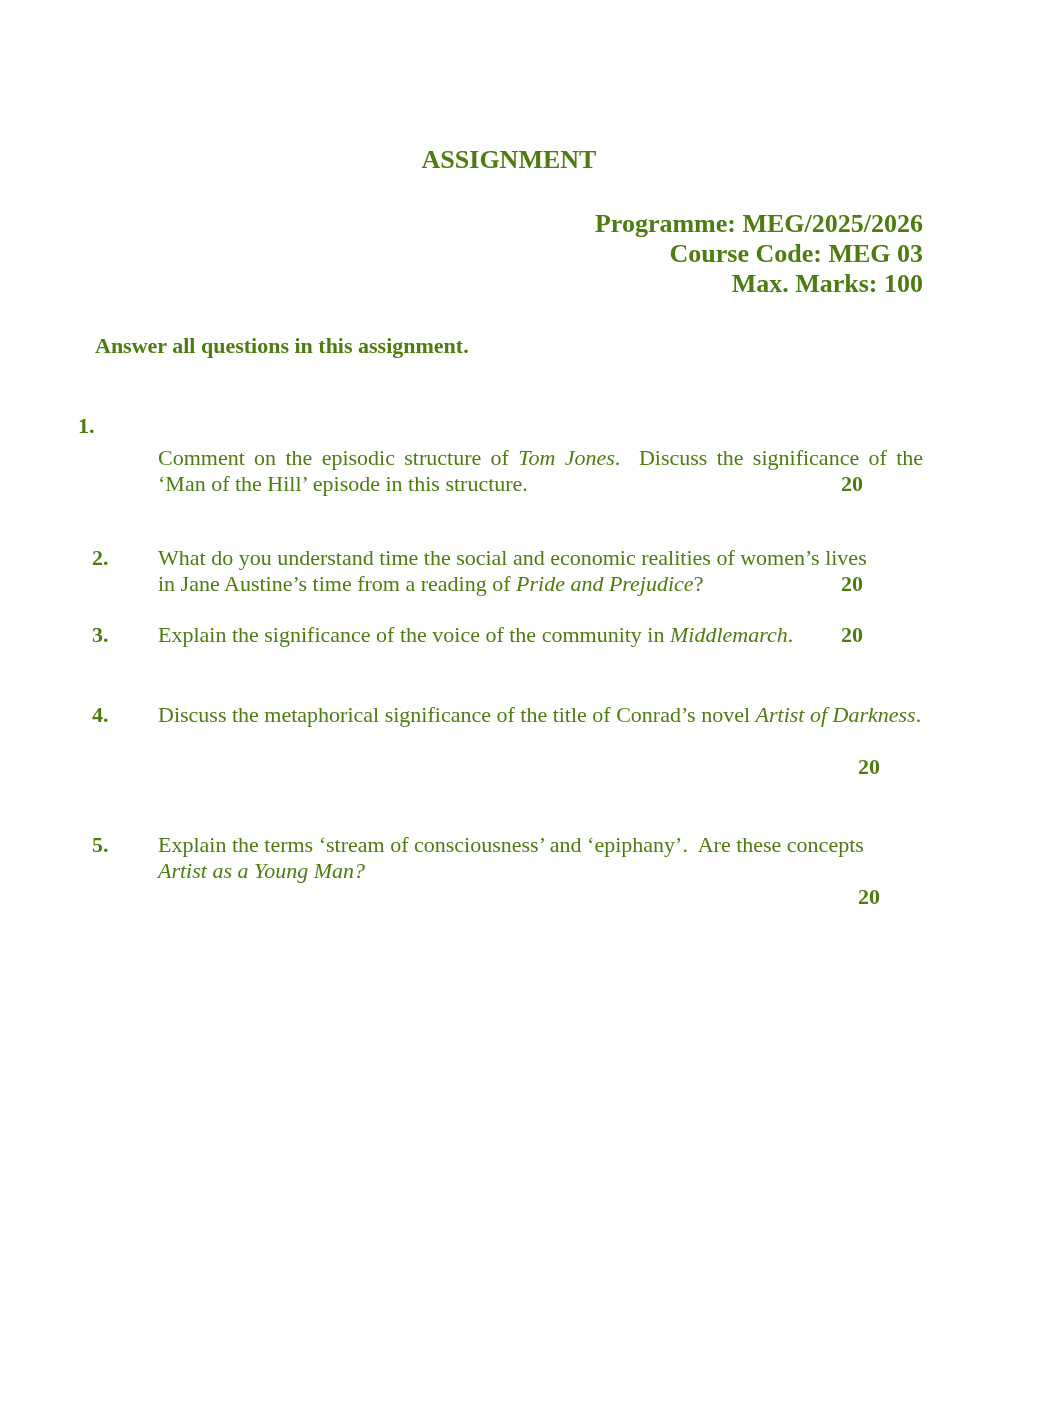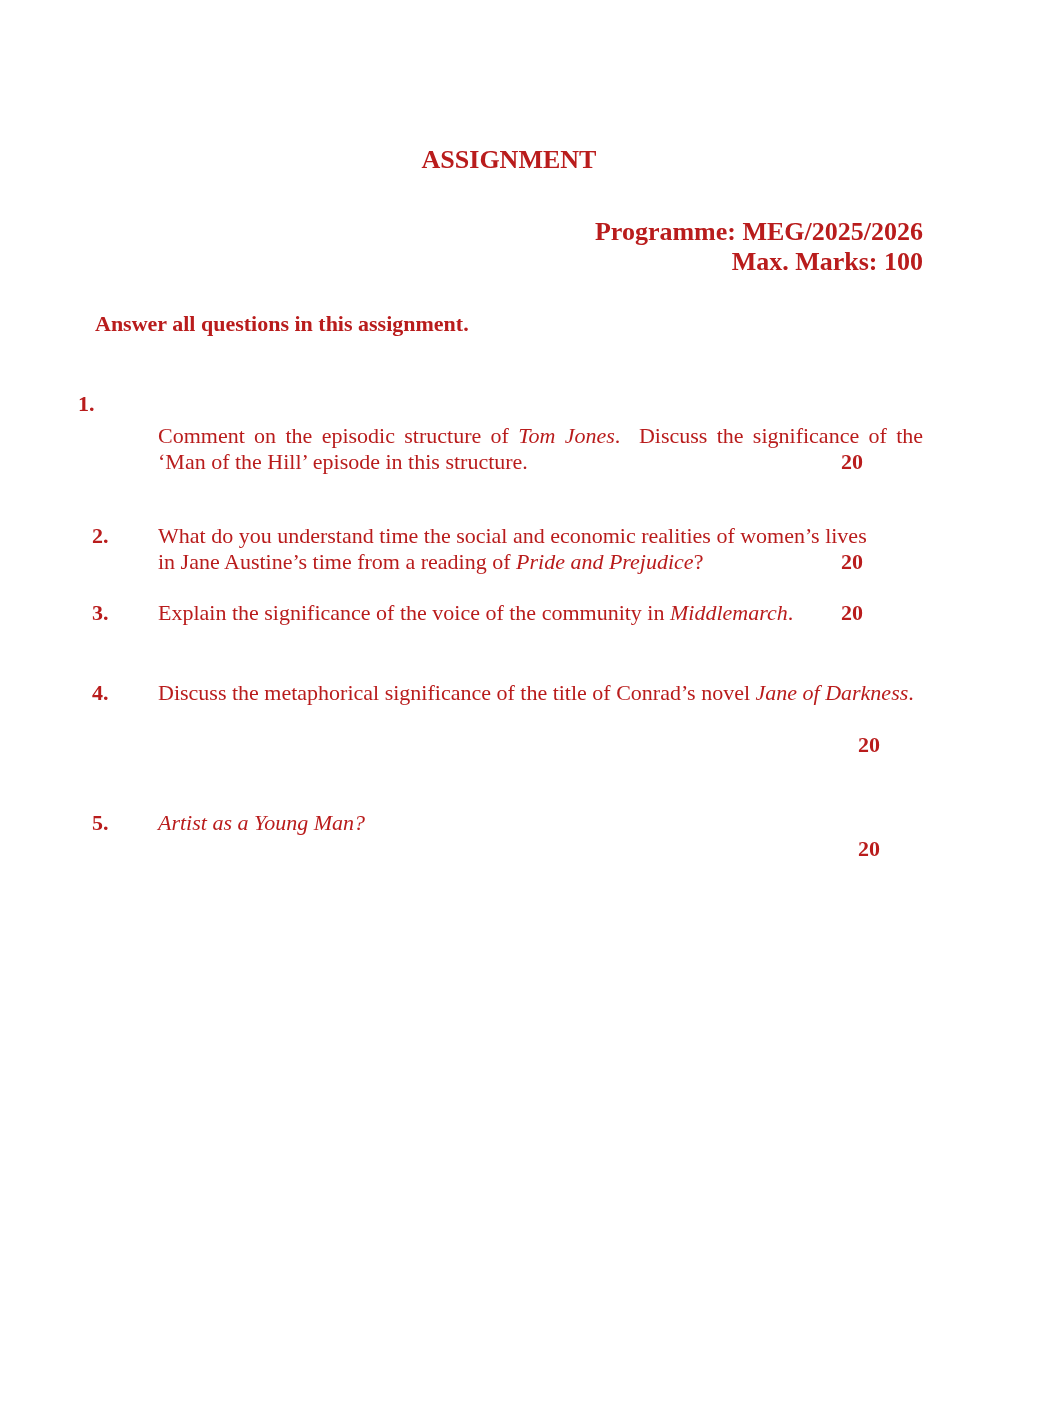--- a/index.html
+++ b/index.html
@@ -5,38 +5,38 @@
   html, body {
     margin: 0;
     padding: 0;
     background: #ffffff;
   }
   .page {
     position: relative;
     width: 1048px;
     height: 1410px;
     background: #ffffff;
-    color: #b91c1c;
+    color: #4d7c0f;
     font-family: "Liberation Serif", "DejaVu Serif", serif;
     font-size: 22px;
     overflow: hidden;
   }
   .header {
     margin-left: 95px;
     width: 828px;
   }
   .title-block {
     padding-top: 141px;
     text-align: center;
     font-size: 26px;
     font-weight: bold;
     line-height: 38px;
   }
   .meta-block {
-    margin-top: 38px;
+    margin-top: 30px;
     text-align: right;
     font-size: 26px;
     font-weight: bold;
     line-height: 30px;
   }
   .instruction {
     margin-top: 33px;
     font-size: 22px;
     font-weight: bold;
     line-height: 28px;
@@ -91,20 +91,21 @@
 </head>
 <body>
 
 <div class="page">
   <header class="header">
     <div class="title-block">
       <div>ASSIGNMENT</div>
     </div>
     <div class="meta-block">
       <div>Programme: MEG/2025/2026</div>
+      <div>Course Code: MEG 03</div>
       <div>Max. Marks: 100</div>
     </div>
     <div class="instruction">Answer all questions in this assignment.</div>
   </header>
 
   <main class="questions" id="questions">
       <div class="question">
         <div class="qnum">1.</div>
         <div class="qbody">
           <div class="qline justify"><span>Comment on the episodic structure of </span><i>Tom Jones</i><span>.&nbsp; Discuss the significance of the</span></div>
@@ -120,26 +121,27 @@
       </div>
       <div class="question">
         <div class="qnum">3.</div>
         <div class="qbody">
           <div class="qline"><span class="marks">20</span><span>Explain the significance of the voice of the community in </span><i>Middlemarch</i><span>.</span></div>
         </div>
       </div>
       <div class="question">
         <div class="qnum">4.</div>
         <div class="qbody">
-          <div class="qline"><span>Discuss the metaphorical significance of the title of Conrad’s novel </span><i>Jane of Darkness</i><span>.</span></div>
+          <div class="qline"><span>Discuss the metaphorical significance of the title of Conrad’s novel </span><i>Artist of Darkness</i><span>.</span></div>
           <div class="qline blank">&nbsp;</div>
           <div class="qline marks-line"><span>20</span></div>
         </div>
       </div>
       <div class="question">
         <div class="qnum">5.</div>
         <div class="qbody">
+          <div class="qline"><span>Explain the terms ‘stream of consciousness’ and ‘epiphany’.&nbsp; Are these concepts</span></div>
           <div class="qline"><i>Artist as a Young Man?</i></div>
           <div class="qline marks-line"><span>20</span></div>
         </div>
       </div>
     </main>
 </div>
 
 </body></html>

